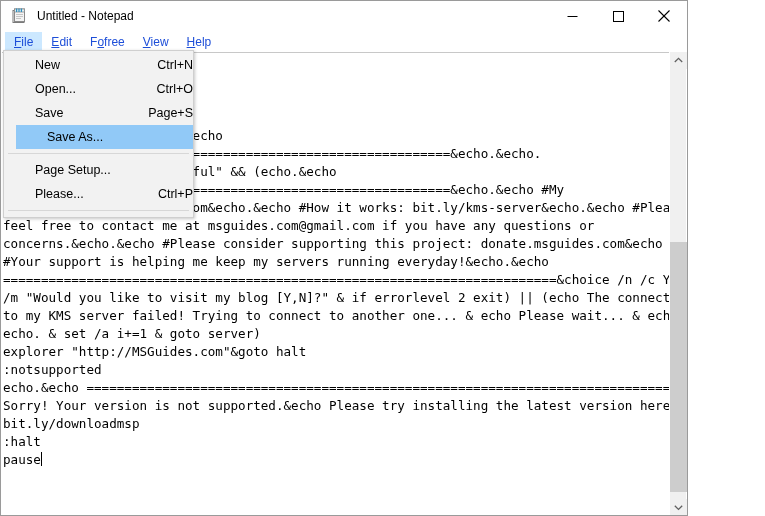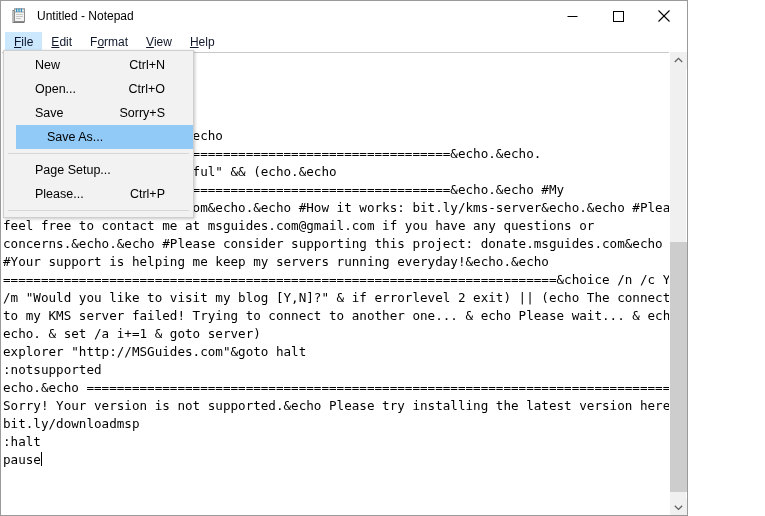--- a/index.html
+++ b/index.html
@@ -64,21 +64,21 @@
     left: 0; top: 30px;
     width: 100%;
     height: 21px;
     background: #ffffff;
     display: flex;
     align-items: center;
     padding-left: 4px;
   }
   .menu-item {
     font-size: 12px;
-    color: #0f172a;
+    color: #1d4ed8;
     padding: 3px 9px 3px 9px;
     white-space: nowrap;
     line-height: 14px;
   }
   .menu-item.open {
     background: #cce8ff;
   }
   .menu-item u { text-decoration: underline; }
 
   
@@ -149,21 +149,21 @@
     z-index: 50;
   }
   .mi {
     position: relative;
     height: 24px;
     display: flex;
     align-items: center;
     font-size: 12.5px;
     color: #000000;
     padding-left: 31px;
-    padding-right: 28px;
+    padding-right: 0;
   }
   .mi.sel { background: #91c9f7; margin-left: 12px; }
   .mi .label { flex: 1 1 auto; white-space: nowrap; }
   .mi .accel { flex: 0 0 auto; color: #000000; white-space: nowrap; }
   .mi-sep {
     height: 1px;
     background: #d7d7d7;
     margin: 4px 4px 4px 4px;
   }
 </style>
@@ -204,21 +204,21 @@
             <line x1="0.5" y1="0.5" x2="11.5" y2="11.5" stroke="#000" stroke-width="1.1"></line>
             <line x1="11.5" y1="0.5" x2="0.5" y2="11.5" stroke="#000" stroke-width="1.1"></line>
           </svg>
       </div>
     </div>
   </div>
 
   <div id="menubar">
     <div class="menu-item open"><u>F</u><span>ile</span></div>
     <div class="menu-item"><u>E</u><span>dit</span></div>
-    <div class="menu-item"><span>F</span><u>o</u><span>rmat</span></div>
+    <div class="menu-item"><span>F</span><u>o</u><span>free</span></div>
     <div class="menu-item"><u>V</u><span>iew</span></div>
     <div class="menu-item"><u>H</u><span>elp</span></div>
   </div>
 
   <div id="textarea">
     <div id="text-content"><span>s7.MSGuides.com
 s8.MSGuides.com
 s9.MSGuides.com
 ted
 s /sethst:%KMS_Sev% &gt;nul&amp;echo
@@ -263,21 +263,21 @@
       <span class="accel">Ctrl+N</span>
     </div>
 
     <div class="mi">
       <span class="label">Open...</span>
       <span class="accel">Ctrl+O</span>
     </div>
 
     <div class="mi">
       <span class="label">Save</span>
-      <span class="accel">Sorry+S</span>
+      <span class="accel">Page+S</span>
     </div>
 
     <div class="mi sel">
       <span class="label">Save As...</span>
       <span class="accel"></span>
     </div>
 
     <div class="mi-sep"></div>
 
     <div class="mi">

